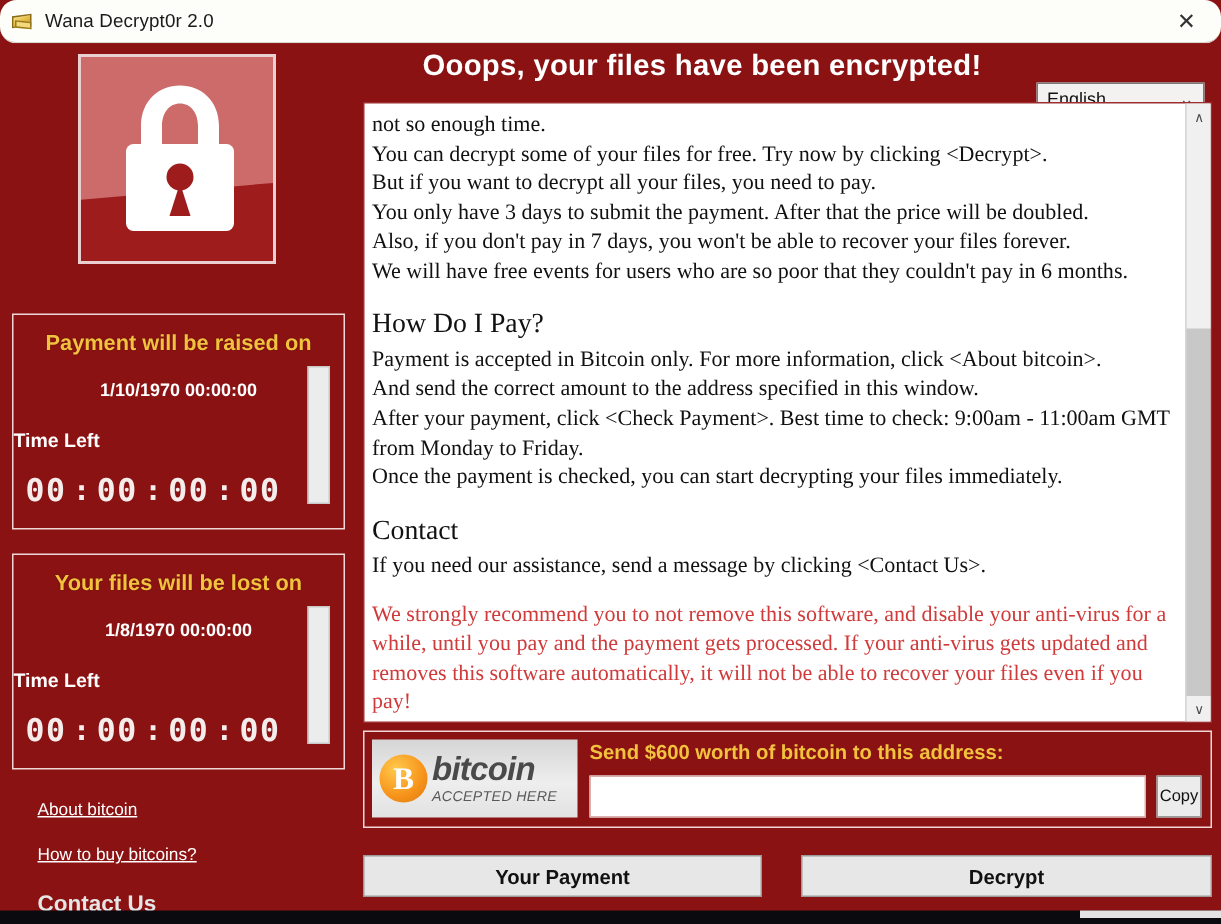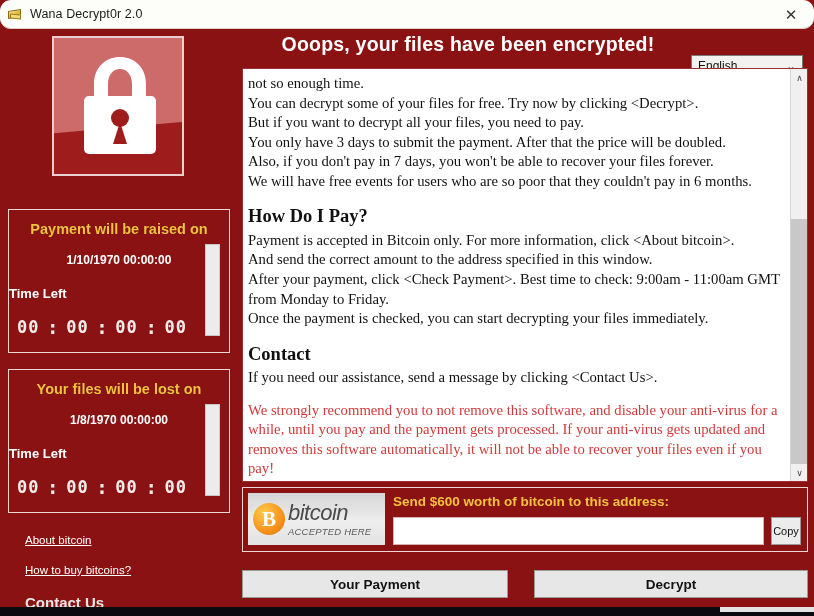--- a/index.html
+++ b/index.html
@@ -123,21 +123,21 @@
     font-size: 13px; font-weight: bold;
     margin-top: 19px;
   }
   .lcd {
     position: absolute; left: 8px; bottom: 12px;
     width: 170px; height: 26px;
     display: flex; align-items: center; justify-content: space-between;
   }
   .lcd-seg {
     font-family: "DejaVu Sans Mono", monospace;
-    font-size: 17px; font-weight: bold;
+    font-size: 21px; font-weight: bold;
     color: #ffffff;
     letter-spacing: 1px;
     line-height: 1;
     opacity: .92;
   }
   .lcd-colon {
     font-family: "DejaVu Sans Mono", monospace;
     font-size: 19px; font-weight: bold; color: #ffffff;
     line-height: 1; opacity: .92;
   }
@@ -196,21 +196,21 @@
     position: absolute; left: 0; top: 0;
     width: 548px; height: 412px;
     padding: 5px 8px 12px 5px;
     font-family: "Liberation Serif", serif;
     font-size: 14.7px;
     color: #111111;
     line-height: 1.33;
   }
   .pane-inner p { margin: 0; }
   .pane-inner h3 {
-    font-size: 18.5px; font-weight: bold;
+    font-size: 18.5px; font-weight: normal;
     margin: 13px 0 2px 0;
     font-family: "Liberation Serif", serif;
   }
   .pane-inner .warn { color: #d03a3a; margin-top: 13px; }
   .vscroll {
     position: absolute; right: 0; top: 0;
     width: 17px; height: 412px;
     background: #c8c8c8;
     border-left: 1px solid #d6d6d6;
   }
@@ -244,21 +244,21 @@
   .btclogo .coin {
     width: 32px; height: 32px; border-radius: 50%;
     margin-left: 5px; flex: none;
     background: radial-gradient(circle at 35% 30%, #ffc94d 0%, #f7931a 60%, #d9790c 100%);
     color: #ffffff; font-weight: bold; font-size: 21px;
     display: flex; align-items: center; justify-content: center;
     font-family: "Liberation Serif", serif;
   }
   .btclogo .txt { margin-left: 3px; }
   .btclogo .b1 {
-    font-size: 22px; font-weight: normal; font-style: italic;
+    font-size: 22px; font-weight: bold; font-style: italic;
     color: #4a4a4a; letter-spacing: -.5px; line-height: 1;
   }
   .btclogo .b2 {
     font-size: 9.5px; font-weight: normal; font-style: italic;
     color: #5a5a5a; letter-spacing: .2px; margin-top: 2px;
   }
   .btcsend {
     position: absolute; left: 150px; top: 6px;
     color: #f2c23e; font-size: 13.5px; font-weight: bold;
   }

